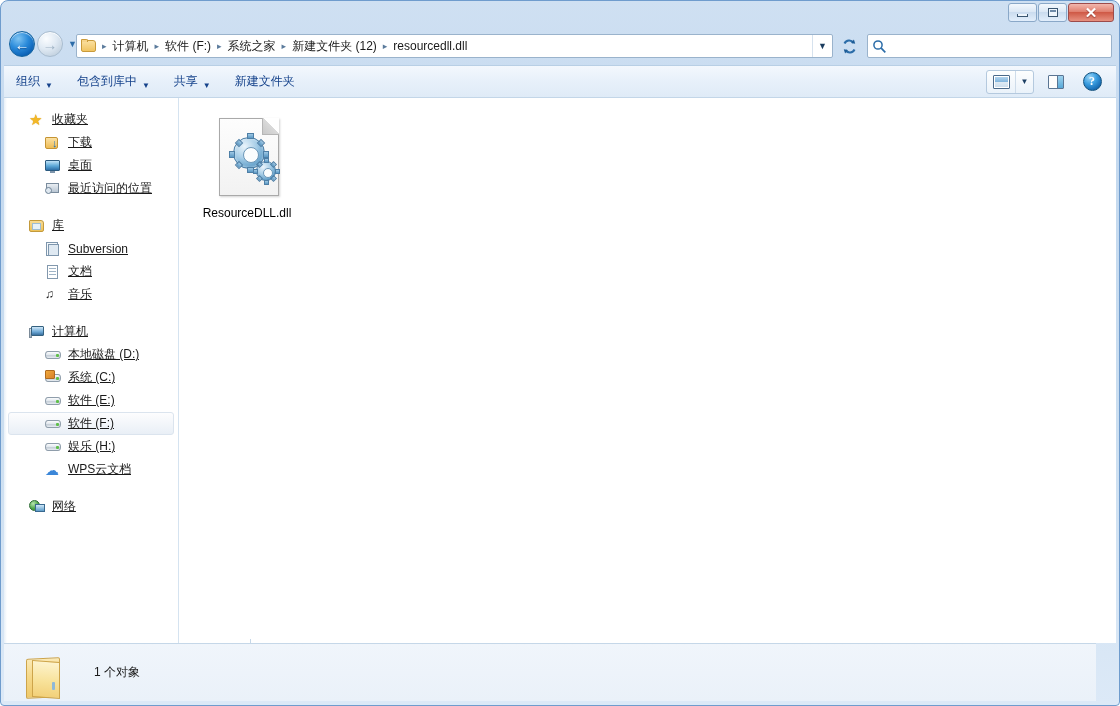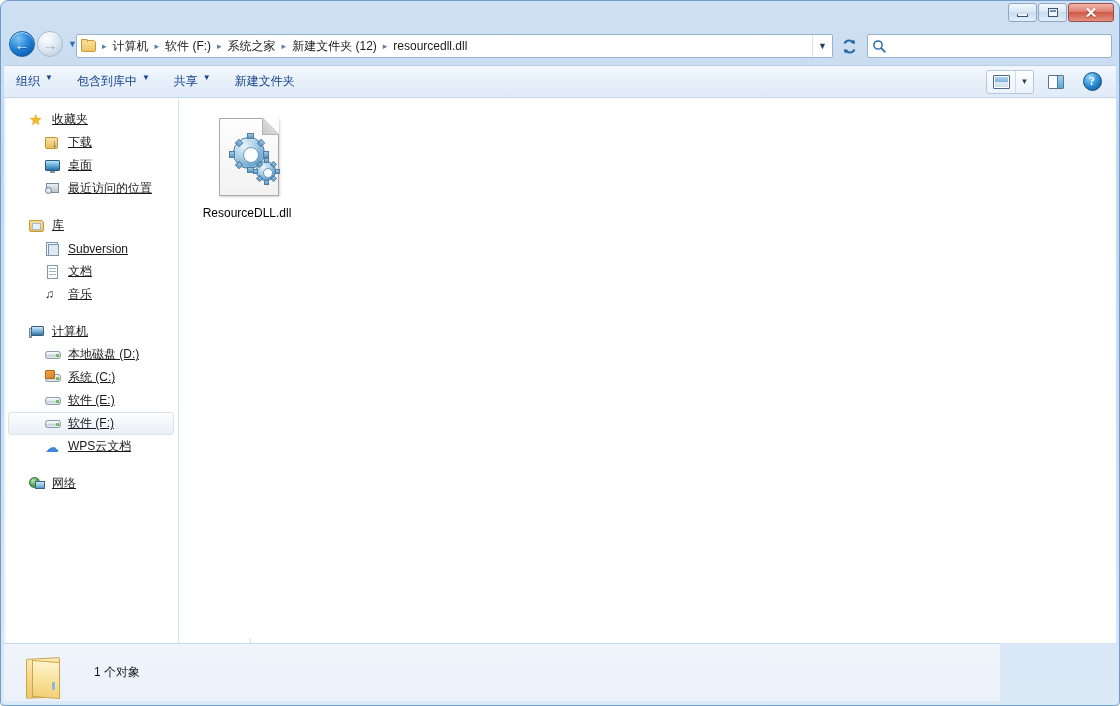--- a/index.html
+++ b/index.html
@@ -119,21 +119,21 @@
 
   
   #toolbar {
     position: absolute; left: 3px; top: 64px; width: 1112px; height: 32px;
     background: linear-gradient(to bottom, #f3f8fd 0%, #e7f0fa 50%, #dfebf7 100%);
     border-top: 1px solid #b8cfe5;
     display: flex; align-items: center;
   }
   .tb-item {
     font-size: 12px; color: #15428b; padding: 4px 10px; margin: 0 2px;
-    display: flex; align-items: flex-start; gap: 5px; border-radius: 3px;
+    display: flex; align-items: flex-end; gap: 5px; border-radius: 3px;
     white-space: nowrap;
   }
   .tb-caret { font-size: 8px; color: #15428b; }
   #toolbar-right { margin-left: auto; display: flex; align-items: center; gap: 8px; padding-right: 10px; }
   .tb-btn-group {
     display:flex; align-items:center; height:24px;
     border:1px solid #b4c9de; border-radius:3px;
     background: linear-gradient(to bottom,#fdfefe,#eaf2fa);
   }
   .tb-btn { width:28px; height:22px; display:flex; align-items:center; justify-content:center; }
@@ -305,21 +305,21 @@
     position:absolute; background: linear-gradient(to bottom,#9fc8e4,#5a98c4);
     border:1px solid #4e7fa6;
   }
   .file-label {
     font-size: 12px; color: #000000; text-align: center; margin-top: 6px;
     line-height: 15px; white-space: nowrap;
   }
 
   
   #statusbar {
-    position: absolute; left: 3px; top: 642px; width: 996px; height: 58px;
+    position: absolute; left: 3px; top: 642px; width: 1092px; height: 58px;
     background: linear-gradient(to bottom, #f0f5fb 0%, #eaf1f9 100%);
     border-top: 1px solid #c5d7e8;
     display: flex; align-items: center;
   }
   #status-folder { position: absolute; left: 18px; top: 10px; width: 48px; height: 48px; }
   .sf-back {
     position:absolute; left:4px; top:4px; width:34px; height:40px;
     background: linear-gradient(to bottom,#fbe9b4 0%, #f5d889 45%, #efc96a 100%);
     border:1px solid #cda44a; border-radius: 2px 2px 2px 2px;
     transform: skewY(-3deg);
@@ -534,20 +534,27 @@
               <span class="led"></span>
             </span>
           <span class="nav-label">软件 (E:)</span>
         </div>
         <div class="nav-row child selected">
           <span class="nav-ico ico-drive">
               <span class="body"></span>
               <span class="led"></span>
             </span>
           <span class="nav-label">软件 (F:)</span>
+        </div>
+        <div class="nav-row child">
+          <span class="nav-ico ico-drive">
+              <span class="body"></span>
+              <span class="led"></span>
+            </span>
+          <span class="nav-label">娱乐 (H:)</span>
         </div>
         <div class="nav-row child">
           <span class="nav-ico ico-cloud">☁</span>
           <span class="nav-label">WPS云文档</span>
         </div>
       </div>
 
       <div class="nav-group">
         <div class="nav-row">
           <span class="nav-ico ico-network">

